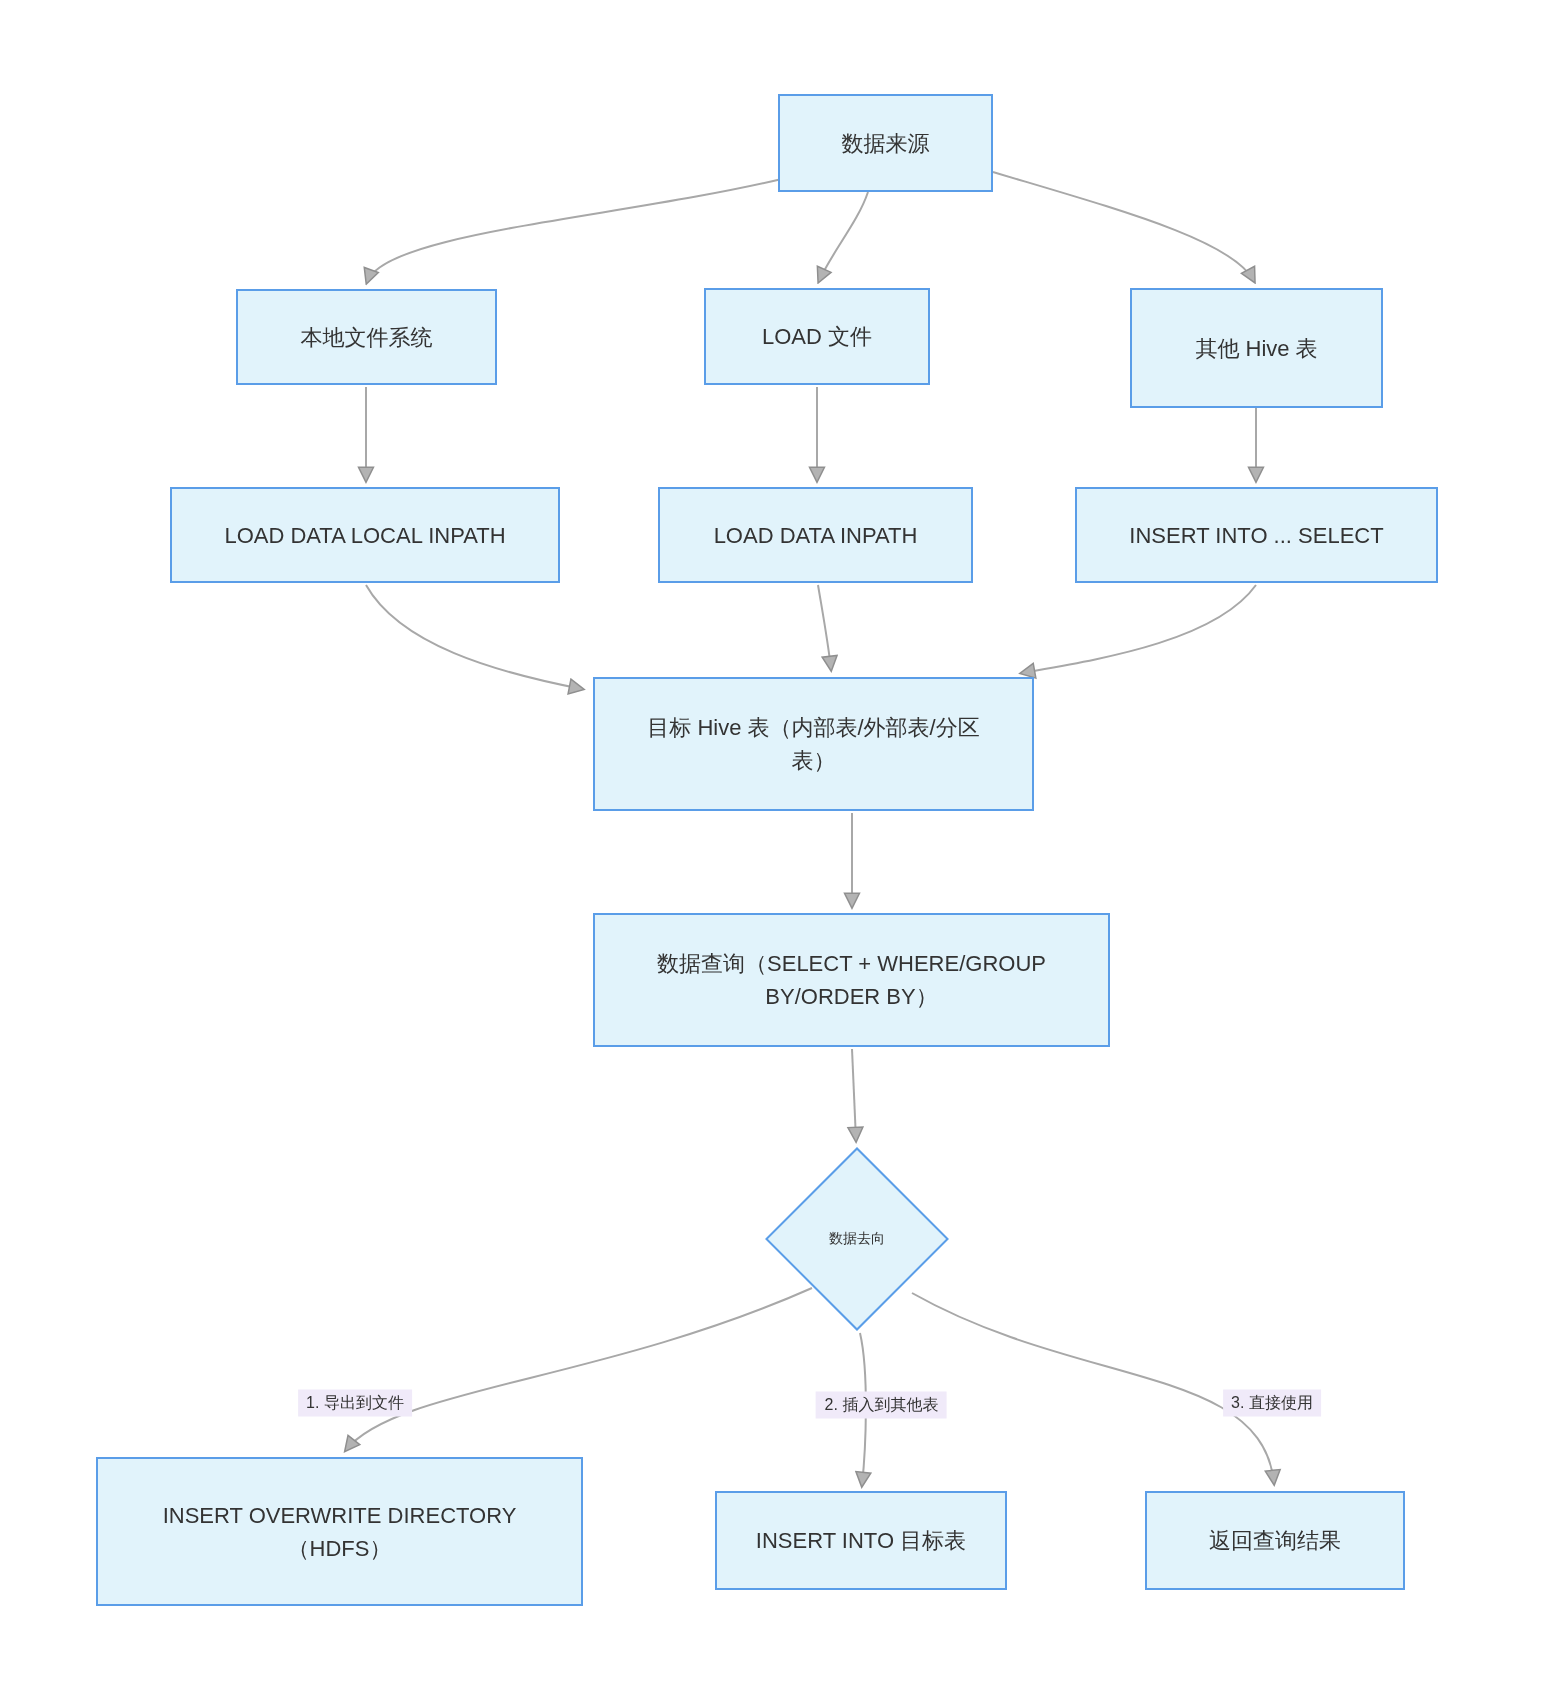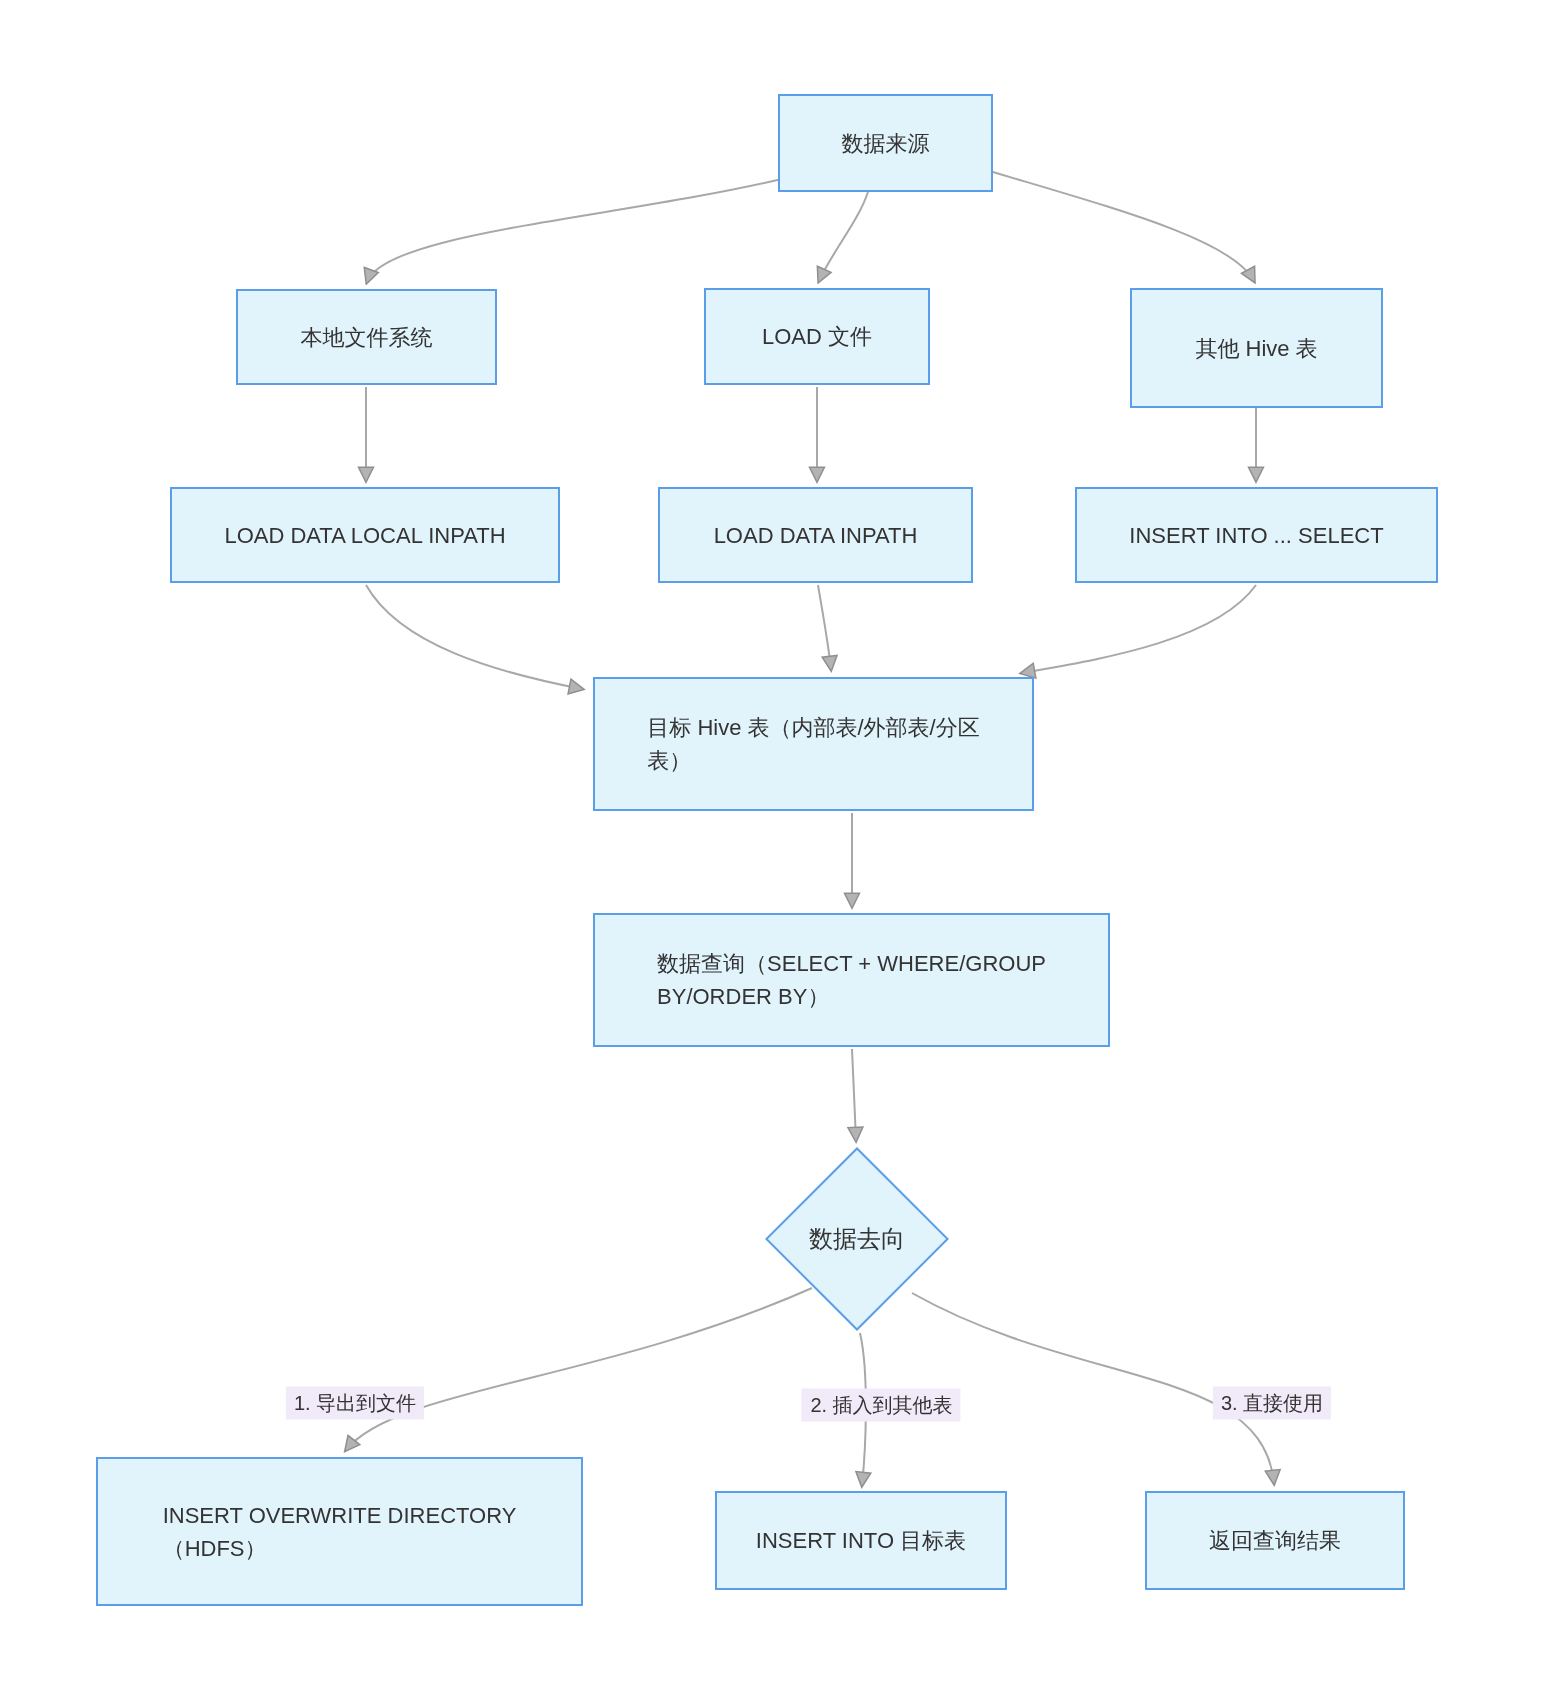--- a/index.html
+++ b/index.html
@@ -18,44 +18,44 @@
     color:var(--text-color);
     overflow:hidden;
   }
   #edge-layer{position:absolute;left:0;top:0;width:1546px;height:1704px;}
   .node{
     position:absolute;
     box-sizing:border-box;
     background:var(--node-fill);
     border:2px solid var(--node-border);
     display:flex;align-items:center;justify-content:center;
-    text-align:left;
+    text-align:center;
     font-size:22px;
     line-height:1.5;
     white-space:pre-line;
     padding:0 8px;
   }
   .diamond-shape{
     position:absolute;
     box-sizing:border-box;
     background:var(--node-fill);
     border:2px solid var(--node-border);
     transform:rotate(45deg);
   }
   .diamond-label{
     position:absolute;
     display:flex;align-items:center;justify-content:center;
     text-align:center;
-    font-size:24px;
+    font-size:14px;
   }
   .edge-label{
     position:absolute;
     transform:translate(-50%,-50%);
     background:var(--label-bg);
-    font-size:20px;
+    font-size:16px;
     padding:3px 8px;
     white-space:nowrap;
   }
 </style>
 </head>
 <body>
 
 <div id="canvas">
 
   <svg id="edge-layer" viewBox="0 0 1546 1704" xmlns="http://www.w3.org/2000/svg">

